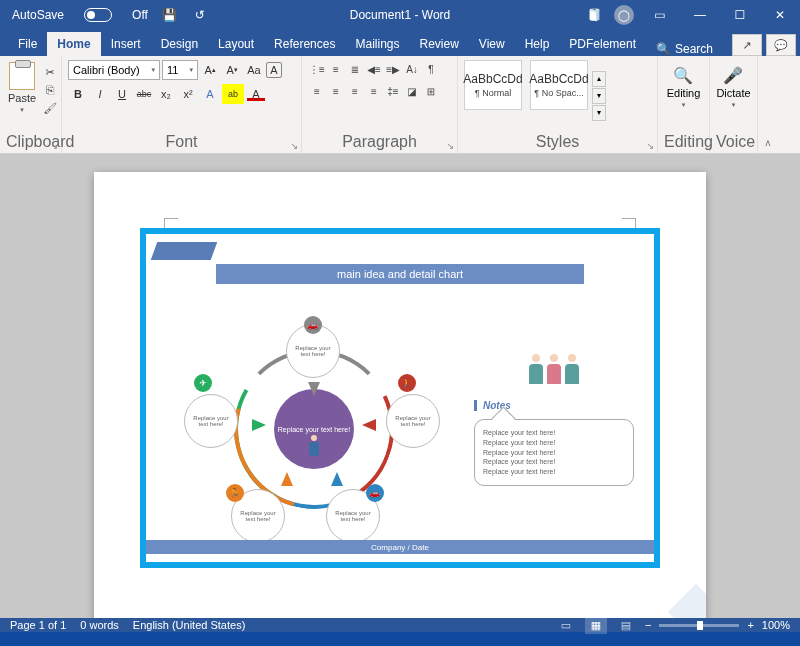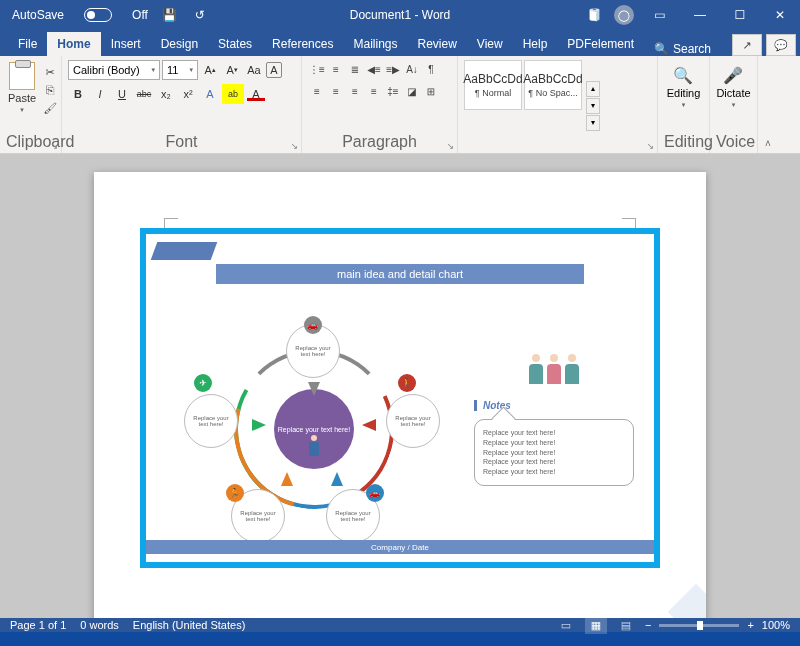--- a/index.html
+++ b/index.html
@@ -37,21 +37,21 @@
 .font-row2{display:flex;gap:2px;align-items:center}
 .fbtn.b{font-weight:bold}
 .fbtn.i{font-style:italic}
 .fbtn.u{text-decoration:underline}
 .fbtn.s{text-decoration:line-through}
 .color-bar{width:18px;height:3px;background:#c00;margin-top:-2px}
 .para-group{width:156px}
 .para-row{display:flex;gap:1px;margin-bottom:4px}
 .pbtn{width:18px;height:18px;display:flex;align-items:center;justify-content:center;font-size:10px;cursor:pointer;color:#444}
 .styles-group{width:200px}
-.style-tiles{display:flex;gap:2px}
+.style-tiles{display:flex;gap:8px}
 .style-tile{width:58px;height:50px;border:1px solid #d0d0d0;background:#fff;display:flex;flex-direction:column;align-items:center;justify-content:center;cursor:pointer;font-size:9px;padding:2px}
 .style-preview{font-size:12px;color:#333;margin-bottom:2px}
 .style-preview.blue{color:#2e74b5}
 .style-name{font-size:9px;color:#444}
 .styles-more{width:14px;display:flex;flex-direction:column;justify-content:center;gap:1px}
 .styles-more div{height:16px;border:1px solid #c8c8c8;display:flex;align-items:center;justify-content:center;font-size:8px;cursor:pointer}
 .editing-group{width:52px}
 .edit-btn{display:flex;flex-direction:column;align-items:center;font-size:11px;gap:2px;cursor:pointer;padding-top:6px}
 .voice-group{width:48px}
 .launcher{position:absolute;bottom:2px;right:3px;font-size:9px;color:#888;cursor:pointer}
@@ -112,21 +112,21 @@
     <span class="winbtn">☐</span>
     <span class="winbtn">✕</span>
   </div>
 </div>
 
 <div class="menubar">
   <div class="tab">File</div>
   <div class="tab active">Home</div>
   <div class="tab">Insert</div>
   <div class="tab">Design</div>
-  <div class="tab">States</div>
+  <div class="tab">Layout</div>
   <div class="tab">References</div>
   <div class="tab">Mailings</div>
   <div class="tab">Review</div>
   <div class="tab">View</div>
   <div class="tab">Help</div>
   <div class="tab">PDFelement</div>
   <div class="search-area">
     <span>🔍</span>
     <span>Search</span>
   </div>
@@ -233,20 +233,21 @@
           <div class="style-preview">AaBbCcDd</div>
           <div class="style-name">¶ No Spac...</div>
         </div>
       </div>
       <div class="styles-more">
         <div>▴</div>
         <div>▾</div>
         <div>▾</div>
       </div>
     </div>
+    <div class="group-label">Styles</div>
     <span class="launcher">↘</span>
   </div>
 
   <div class="group editing-group">
     <div class="edit-btn">
       <span style="font-size:16px">🔍</span>
       <span>Editing</span>
       <span class="dd-arrow">▾</span>
     </div>
     <div class="group-label">Editing</div>

